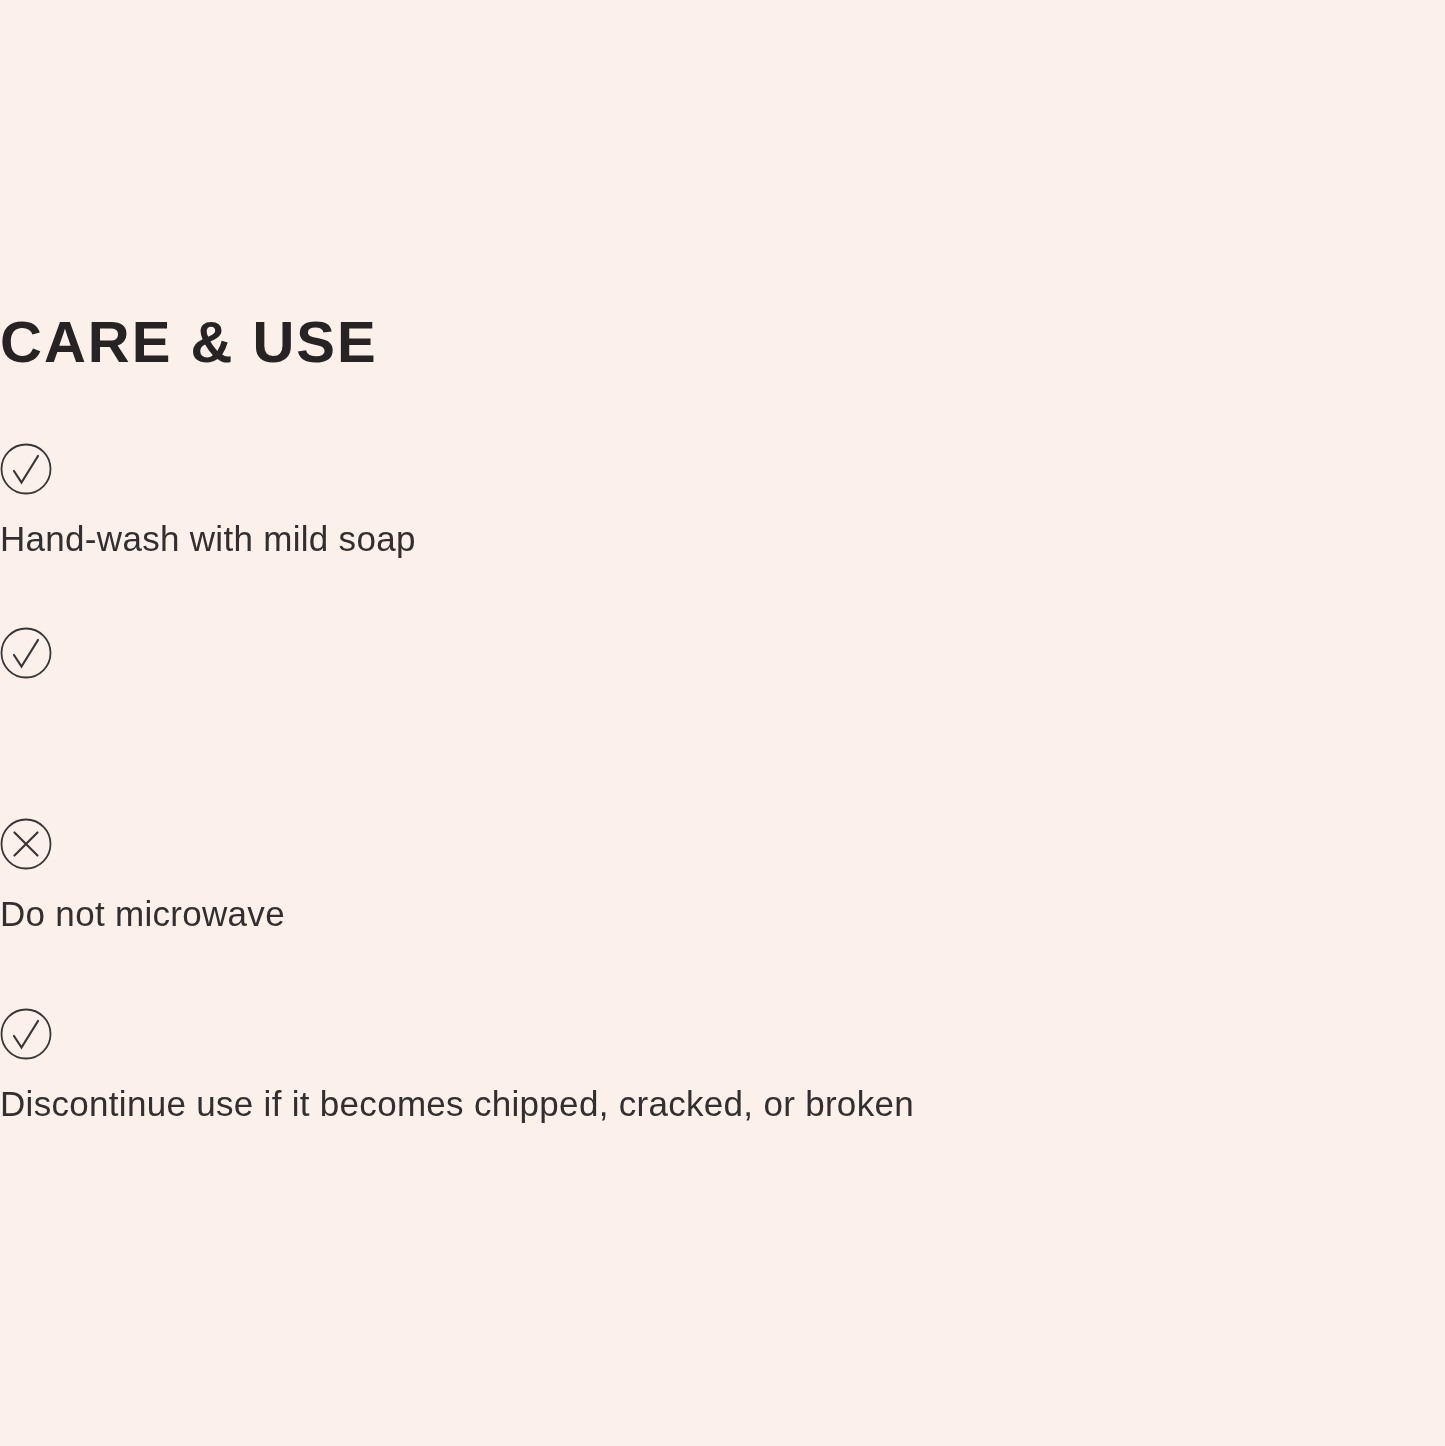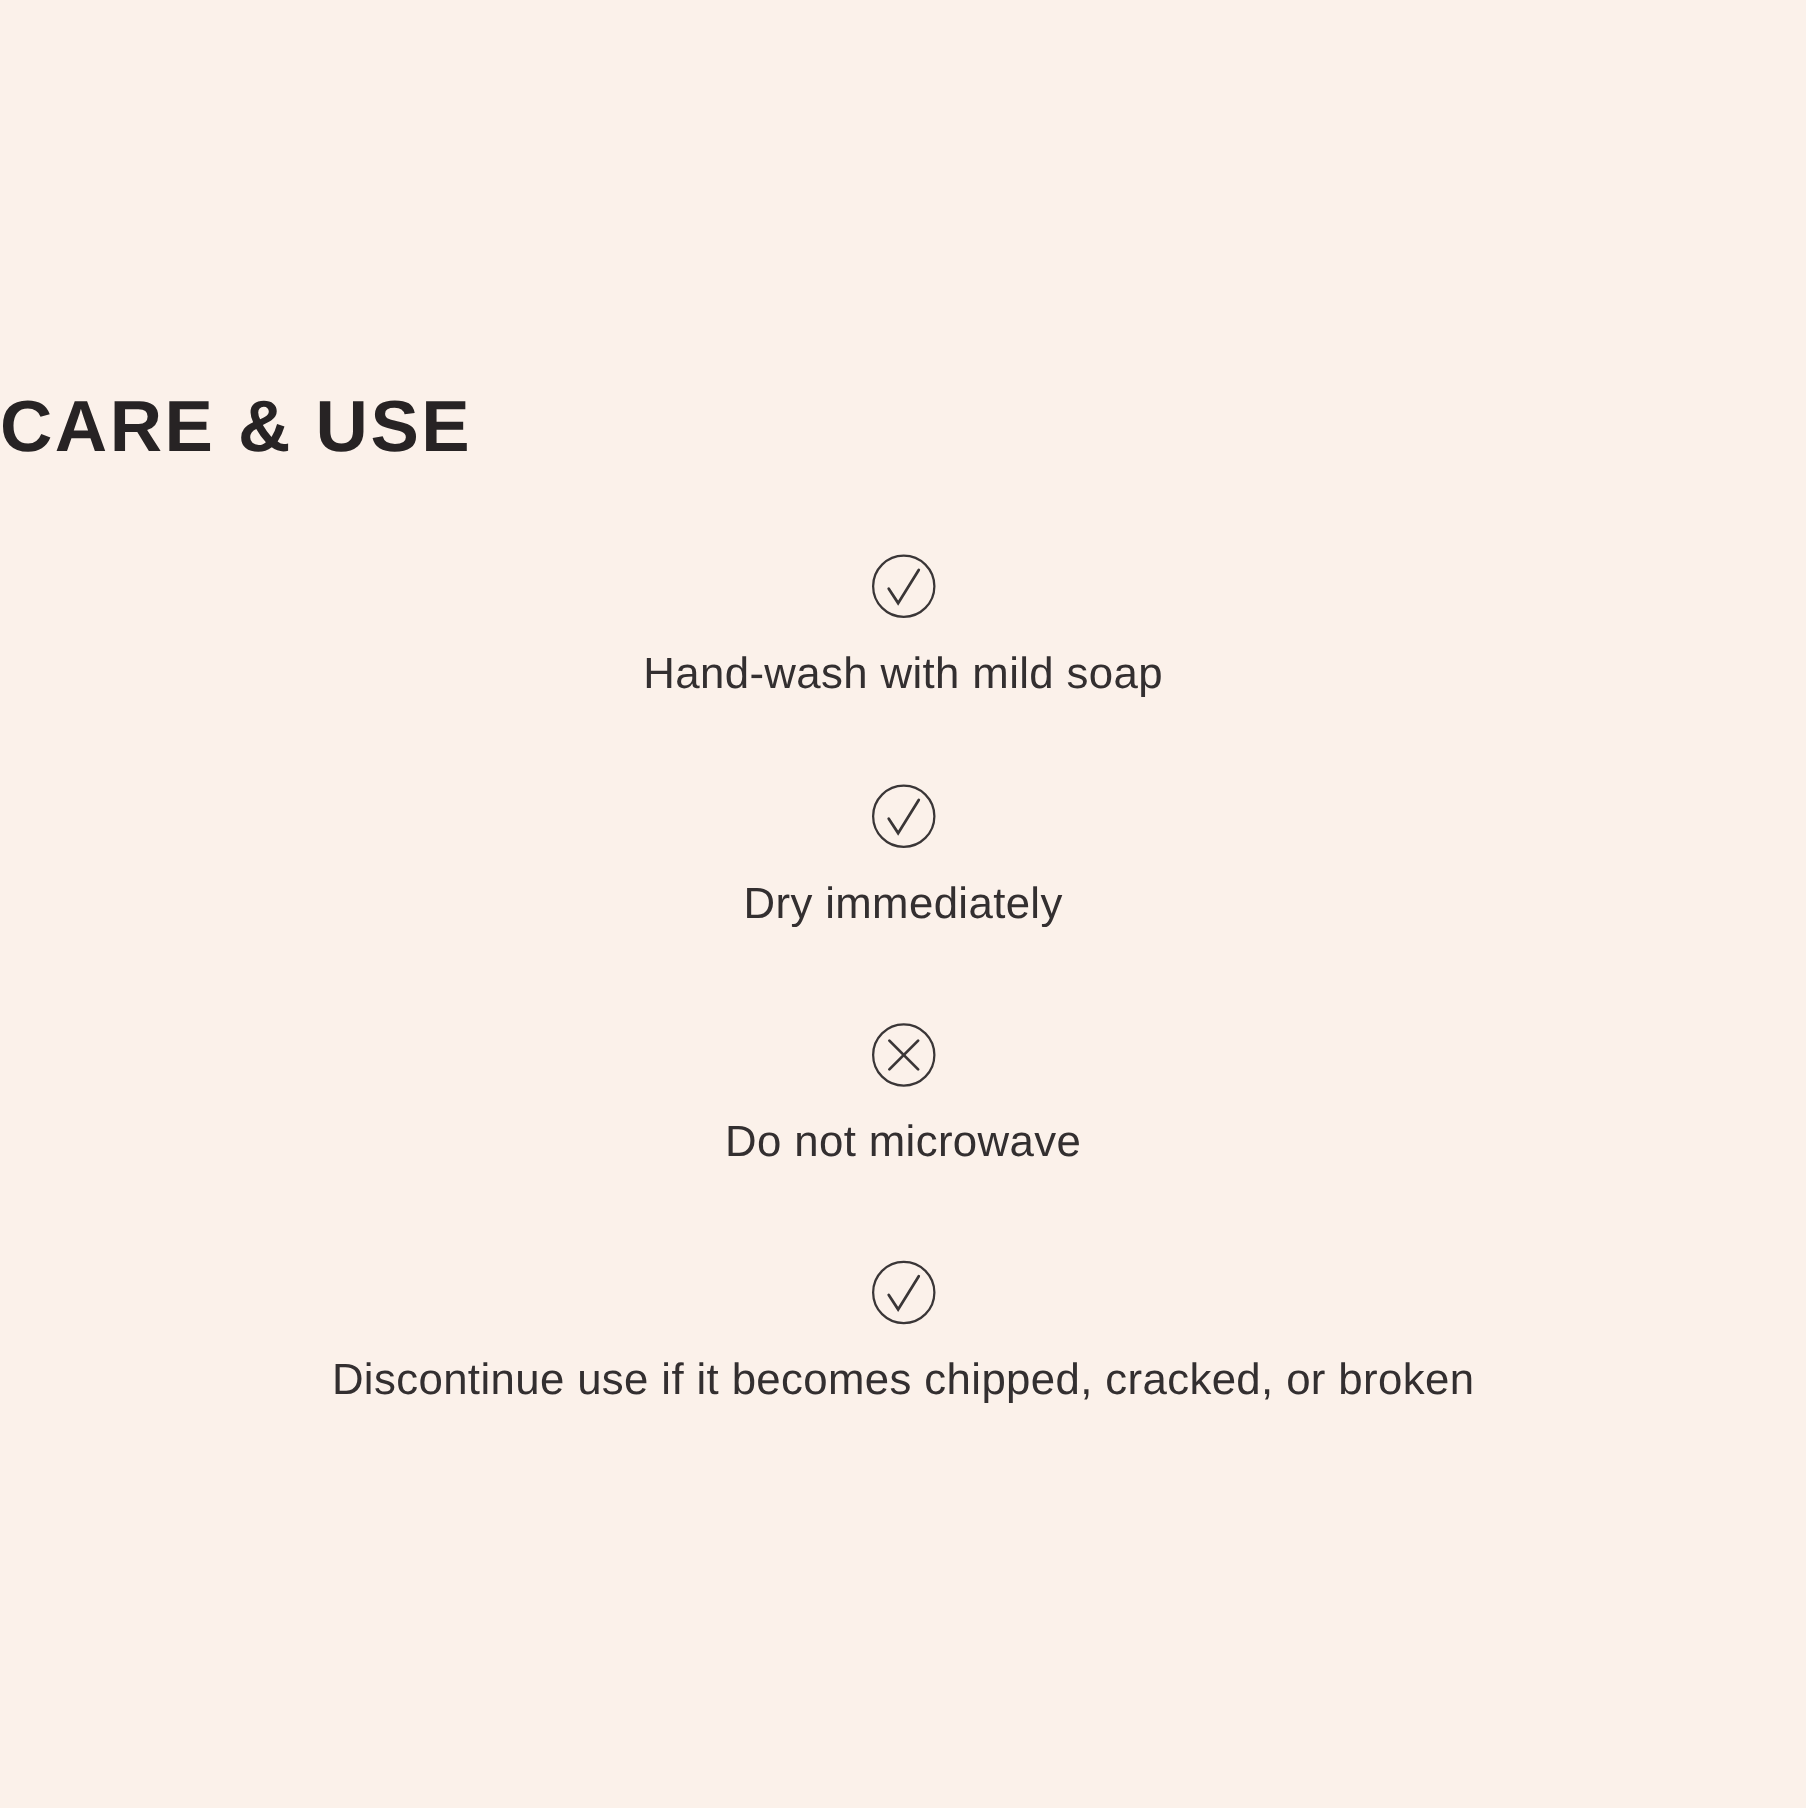--- a/index.html
+++ b/index.html
@@ -30,21 +30,21 @@
     font-weight:700;
     letter-spacing:2px;
     color:var(--title);
   }
   .care-item{
     position:absolute;
     left:0;
     width:100%;
     display:flex;
     flex-direction:column;
-    align-items:center;
+    align-items:flex-start;
     gap:22px;
   }
   .care-item.pos-1{top:443px;}
   .care-item.pos-2{top:627px;}
   .care-item.pos-3{top:818px;}
   .care-item.pos-4{top:1008px;}
   .icon-wrap{
     width:52px;
     height:52px;
     flex:0 0 auto;
@@ -81,21 +81,20 @@
     <div class="care-label">Hand-wash with mild soap</div>
   </div>
 
   <div class="care-item pos-2">
     <span class="icon-wrap">
       <svg viewBox="0 0 52 52" aria-hidden="true">
         <circle cx="26" cy="26" r="24.5" stroke-width="1.8"></circle>
         <polyline points="14,28 21.5,39.5 38,13" stroke-width="2.2" stroke-linecap="round" stroke-linejoin="miter"></polyline>
       </svg>
     </span>
-    <div class="care-label">Dry immediately</div>
   </div>
 
   <div class="care-item pos-3">
     <span class="icon-wrap">
       <svg viewBox="0 0 52 52" aria-hidden="true">
         <circle cx="26" cy="26" r="24.5" stroke-width="1.8"></circle>
         <line x1="14.5" y1="14.5" x2="37.5" y2="37.5" stroke-width="2.2" stroke-linecap="round"></line>
         <line x1="37.5" y1="14.5" x2="14.5" y2="37.5" stroke-width="2.2" stroke-linecap="round"></line>
       </svg>
     </span>

